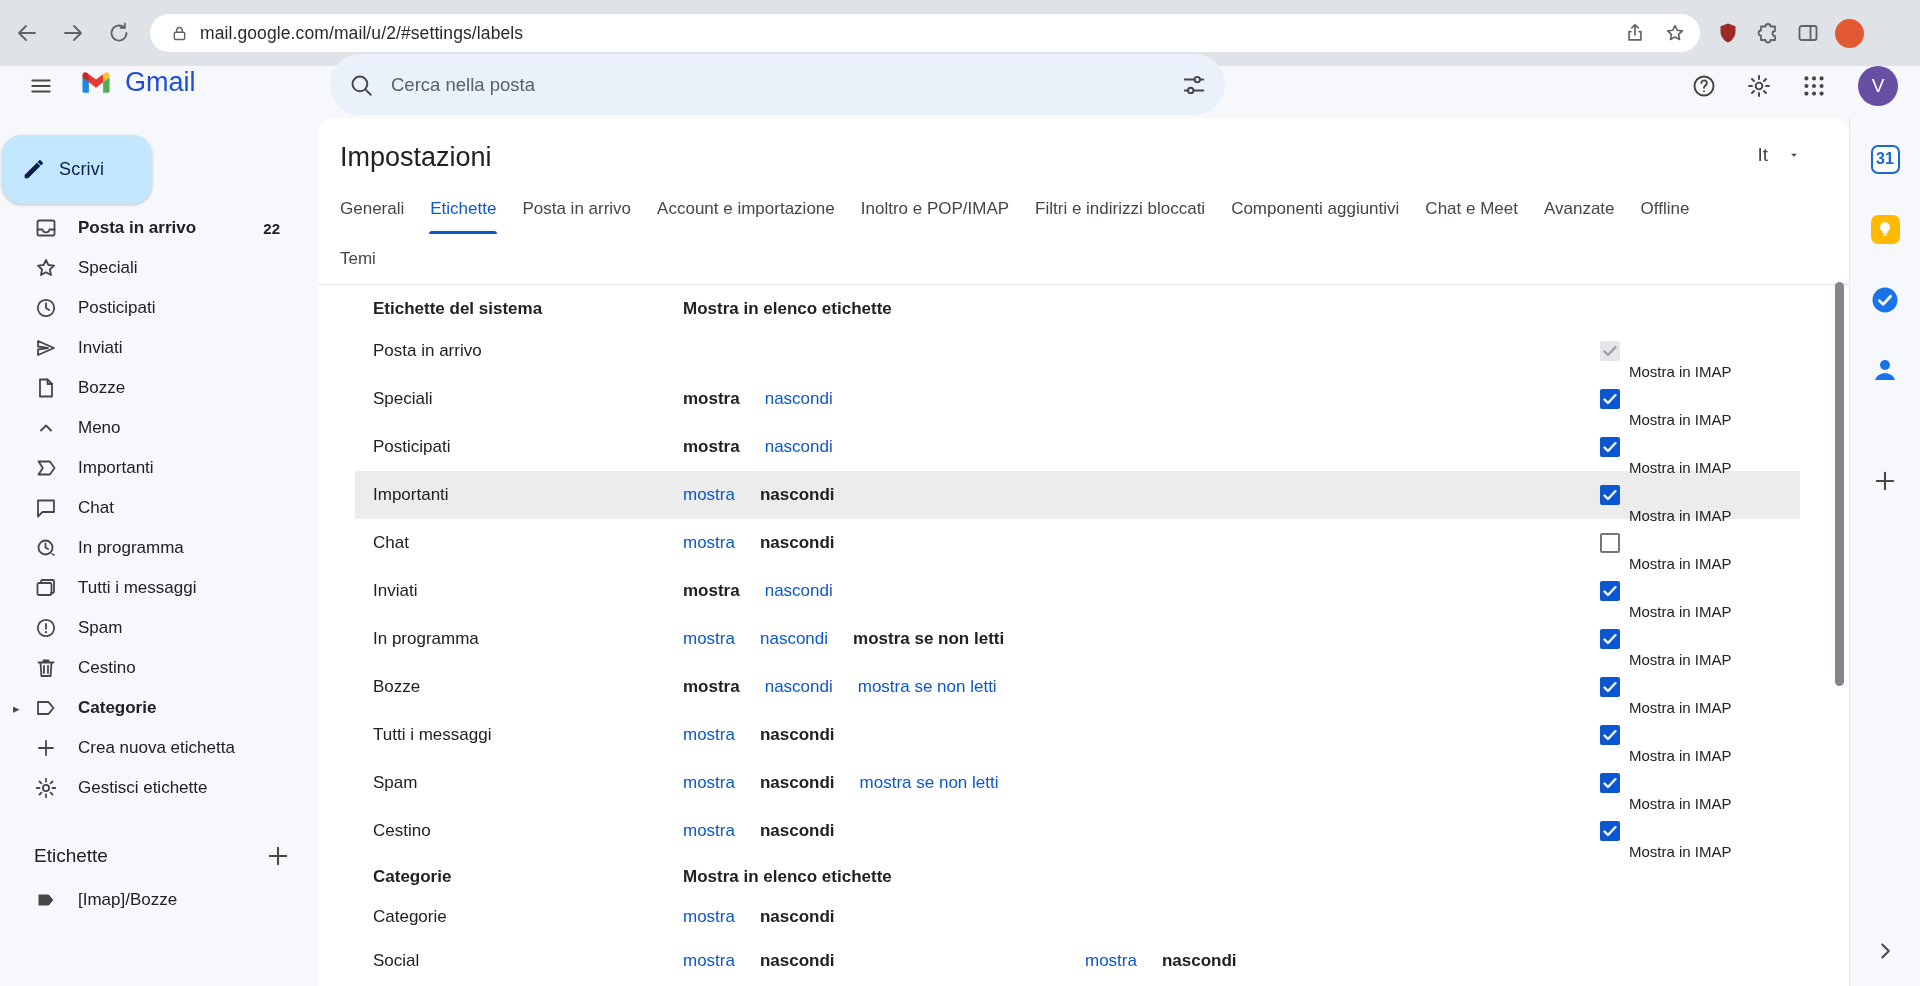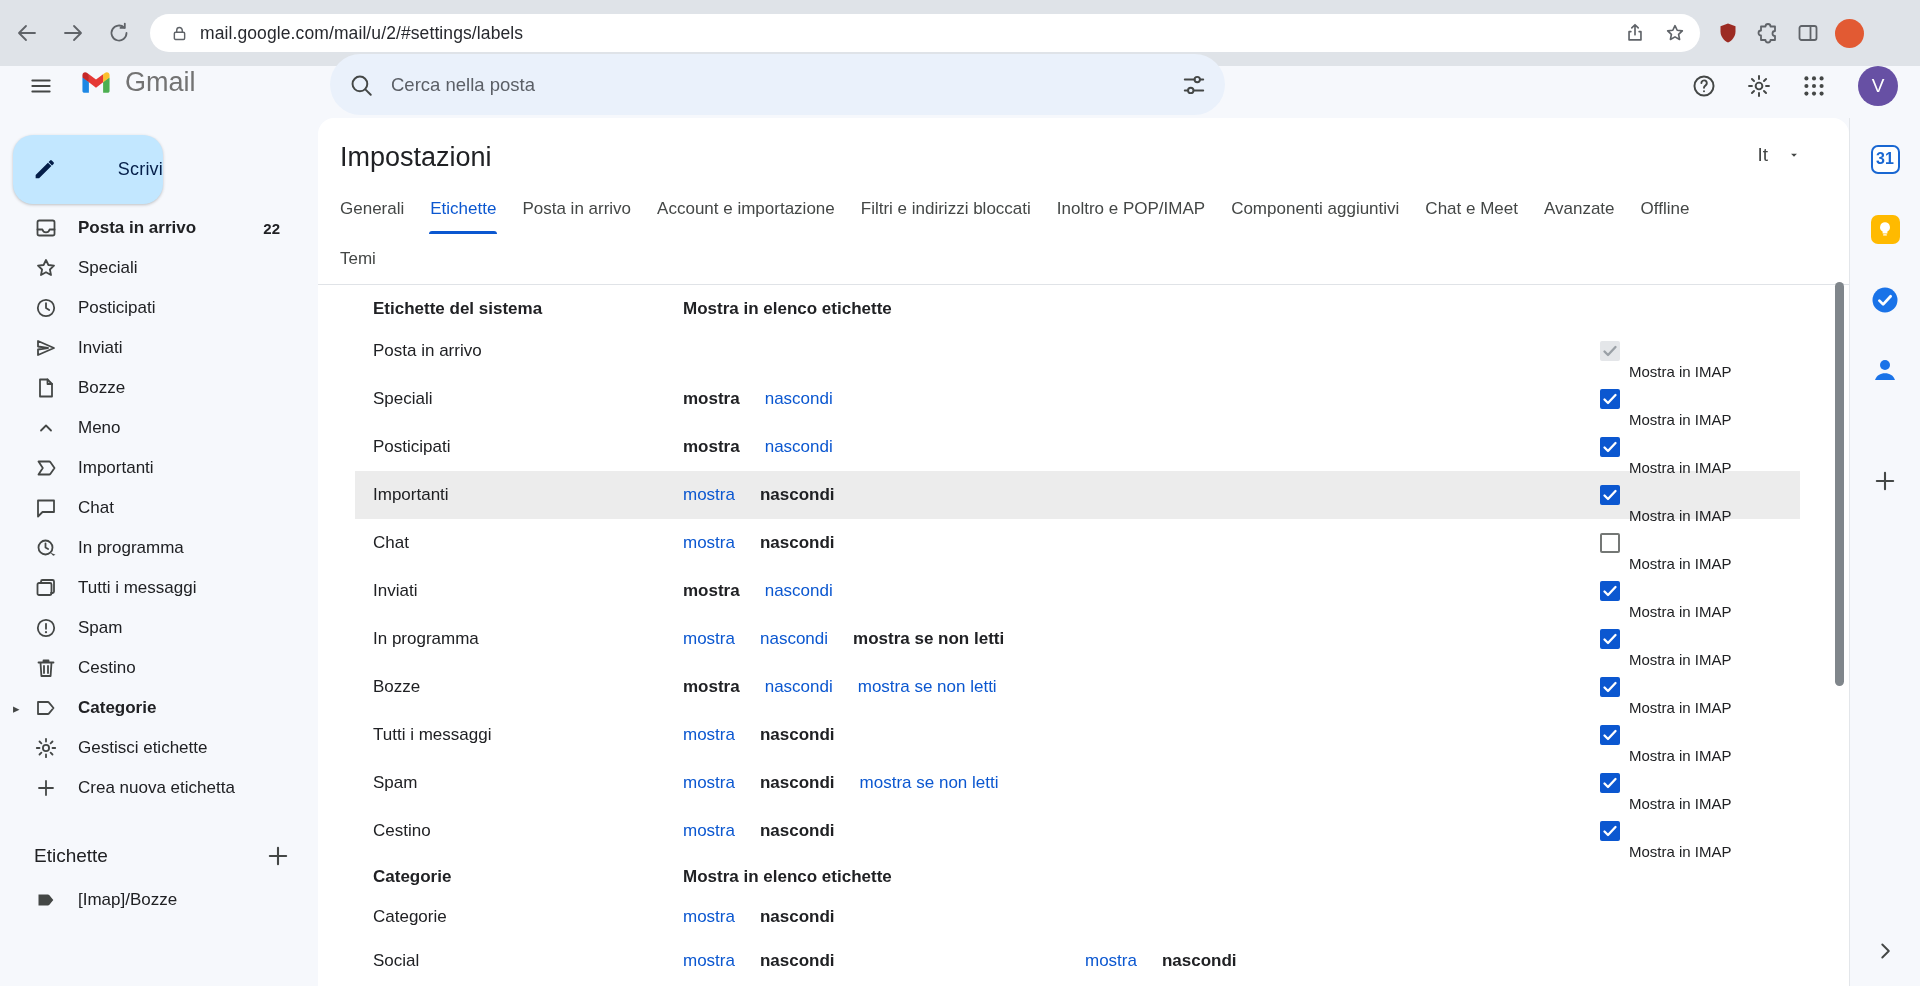--- a/index.html
+++ b/index.html
@@ -23,32 +23,32 @@
   .omni-url{flex:1;font-size:17.5px;color:#27292e;letter-spacing:.1px;white-space:nowrap;overflow:hidden;}
   .omni-action{width:22px;height:22px;color:#5f6368;margin-left:18px;cursor:pointer;flex:none;}
   .ext-icon{width:24px;height:24px;color:#5f6368;margin-left:16px;cursor:pointer;flex:none;}
   .browser-avatar{width:29px;height:29px;border-radius:50%;background:#e25a33;margin-left:15px;cursor:pointer;flex:none;}
 
   
   .gmail-header{position:absolute;left:0;top:53px;width:1920px;height:65px;}
   .menu-btn{position:absolute;left:16px;top:8px;width:49px;height:49px;border-radius:50%;display:flex;align-items:center;justify-content:center;color:#444746;cursor:pointer;}
   .logo{position:absolute;left:76px;top:14px;display:flex;align-items:center;cursor:pointer;}
   .logo-m{width:40px;height:31px;}
-  .logo-text{font-size:27px;color:#737373;margin-left:9px;}
+  .logo-text{font-size:27px;color:#1d4ed8;margin-left:9px;}
   .searchbar{position:absolute;left:330px;top:1px;width:895px;height:61px;background:#eaf1fb;border-radius:31px;display:flex;align-items:center;padding:0 7px;}
   .sb-btn{width:48px;height:48px;border-radius:50%;display:flex;align-items:center;justify-content:center;color:#444746;cursor:pointer;flex:none;}
   .search-input{flex:1;height:100%;border:none;background:transparent;outline:none;font-family:"Liberation Sans",sans-serif;font-size:18.5px;color:#202124;padding:0 6px;}
   .search-input::placeholder{color:#5b5f66;opacity:1;}
   .hdr-right{position:absolute;right:22px;top:0;height:65px;display:flex;align-items:center;gap:6px;}
   .hdr-btn{width:49px;height:49px;border-radius:50%;display:flex;align-items:center;justify-content:center;color:#444746;cursor:pointer;}
   .gmail-avatar{width:40px;height:40px;margin-left:14px;border-radius:50%;background:#6750a4;color:#ffffff;font-size:19px;font-weight:500;display:flex;align-items:center;justify-content:center;cursor:pointer;}
 
   
   .sidebar{position:absolute;left:0;top:118px;width:318px;height:868px;}
-  .compose-btn{position:absolute;left:13px;top:17px;width:150px;height:69px;border-radius:20px;background:#c2e7ff;display:flex;align-items:center;gap:13px;padding-left:19px;box-shadow:0 1px 3px rgba(60,64,67,.3);color:#041e49;cursor:pointer;justify-content:space-between;}
+  .compose-btn{position:absolute;left:2px;top:17px;width:150px;height:69px;border-radius:20px;background:#c2e7ff;display:flex;align-items:center;gap:13px;padding-left:19px;box-shadow:0 1px 3px rgba(60,64,67,.3);color:#041e49;cursor:pointer;}
   .compose-label{font-size:18px;font-weight:500;letter-spacing:.2px;}
   .sb-nav{position:absolute;left:0;top:90px;width:306px;}
   .labels-list{position:absolute;left:0;top:762px;width:306px;}
   .sb-item{position:relative;height:40px;display:flex;align-items:center;padding:0 26px 0 34px;font-size:17px;color:#202124;border-radius:0 20px 20px 0;cursor:pointer;}
   .sb-icon{width:24px;height:24px;color:#444746;margin-right:20px;flex:none;}
   .sb-label{flex:1;white-space:nowrap;overflow:hidden;}
   .sb-item.bold .sb-label{font-weight:700;}
   .sb-count{font-size:15px;font-weight:700;margin-left:8px;}
   .expander{position:absolute;left:13px;top:50%;transform:translateY(-50%);font-size:13px;color:#444746;}
   .labels-header{position:absolute;left:0;top:718px;width:306px;height:40px;display:flex;align-items:center;padding:0 14px 0 34px;}
@@ -370,33 +370,33 @@
           <span class="icon sb-icon">
             <svg viewBox="0 0 24 24">
               <path stroke="currentColor" fill="none" stroke-width="1.8" stroke-linecap="round" stroke-linejoin="round" d="M4 6h9.8a1.5 1.5 0 0 1 1.2.6l4.5 5.4-4.5 5.4a1.5 1.5 0 0 1-1.2.6H4z"></path>
             </svg>
           </span>
           <span class="sb-label">Categorie</span>
         </div>
         <div class="sb-item">
           <span class="icon sb-icon">
             <svg viewBox="0 0 24 24">
+              <path stroke="currentColor" fill="none" stroke-width="1.8" stroke-linecap="round" stroke-linejoin="round" d="M12 5v14M5 12h14"></path>
+            </svg>
+          </span>
+          <span class="sb-label">Crea nuova etichetta</span>
+        </div>
+        <div class="sb-item">
+          <span class="icon sb-icon">
+            <svg viewBox="0 0 24 24">
               <circle stroke="currentColor" fill="none" stroke-width="1.8" stroke-linecap="round" stroke-linejoin="round" cx="12" cy="12" r="3.1"></circle>
               <path stroke="currentColor" fill="none" stroke-width="1.8" stroke-linecap="round" stroke-linejoin="round" d="M12 2.8v2.7M12 18.5v2.7M2.8 12h2.7M18.5 12h2.7M5.5 5.5l1.9 1.9M16.6 16.6l1.9 1.9M18.5 5.5l-1.9 1.9M7.4 16.6l-1.9 1.9"></path>
             </svg>
           </span>
           <span class="sb-label">Gestisci etichette</span>
-        </div>
-        <div class="sb-item">
-          <span class="icon sb-icon">
-            <svg viewBox="0 0 24 24">
-              <path stroke="currentColor" fill="none" stroke-width="1.8" stroke-linecap="round" stroke-linejoin="round" d="M12 5v14M5 12h14"></path>
-            </svg>
-          </span>
-          <span class="sb-label">Crea nuova etichetta</span>
         </div>
       </nav>
     <div class="labels-header">
       <span class="labels-title">Etichette</span>
       <span class="icon i28 labels-plus">
           <svg viewBox="0 0 24 24">
             <path stroke="currentColor" fill="none" stroke-width="1.8" stroke-linecap="round" stroke-linejoin="round" d="M12 5v14M5 12h14"></path>
           </svg>
         </span>
     </div>
@@ -423,22 +423,22 @@
             </svg>
           </span>
       </div>
     </div>
     <div class="tabs-wrap">
       <div class="tabs-row">
           <div class="tab">Generali</div>
           <div class="tab active">Etichette</div>
           <div class="tab">Posta in arrivo</div>
           <div class="tab">Account e importazione</div>
+          <div class="tab">Inoltro e POP/IMAP</div>
           <div class="tab">Filtri e indirizzi bloccati</div>
-          <div class="tab">Inoltro e POP/IMAP</div>
           <div class="tab">Componenti aggiuntivi</div>
           <div class="tab">Chat e Meet</div>
           <div class="tab">Avanzate</div>
           <div class="tab">Offline</div>
         </div>
       <div class="tabs-row">
           <div class="tab">Temi</div>
         </div>
     </div>
     <div class="settings-table">

